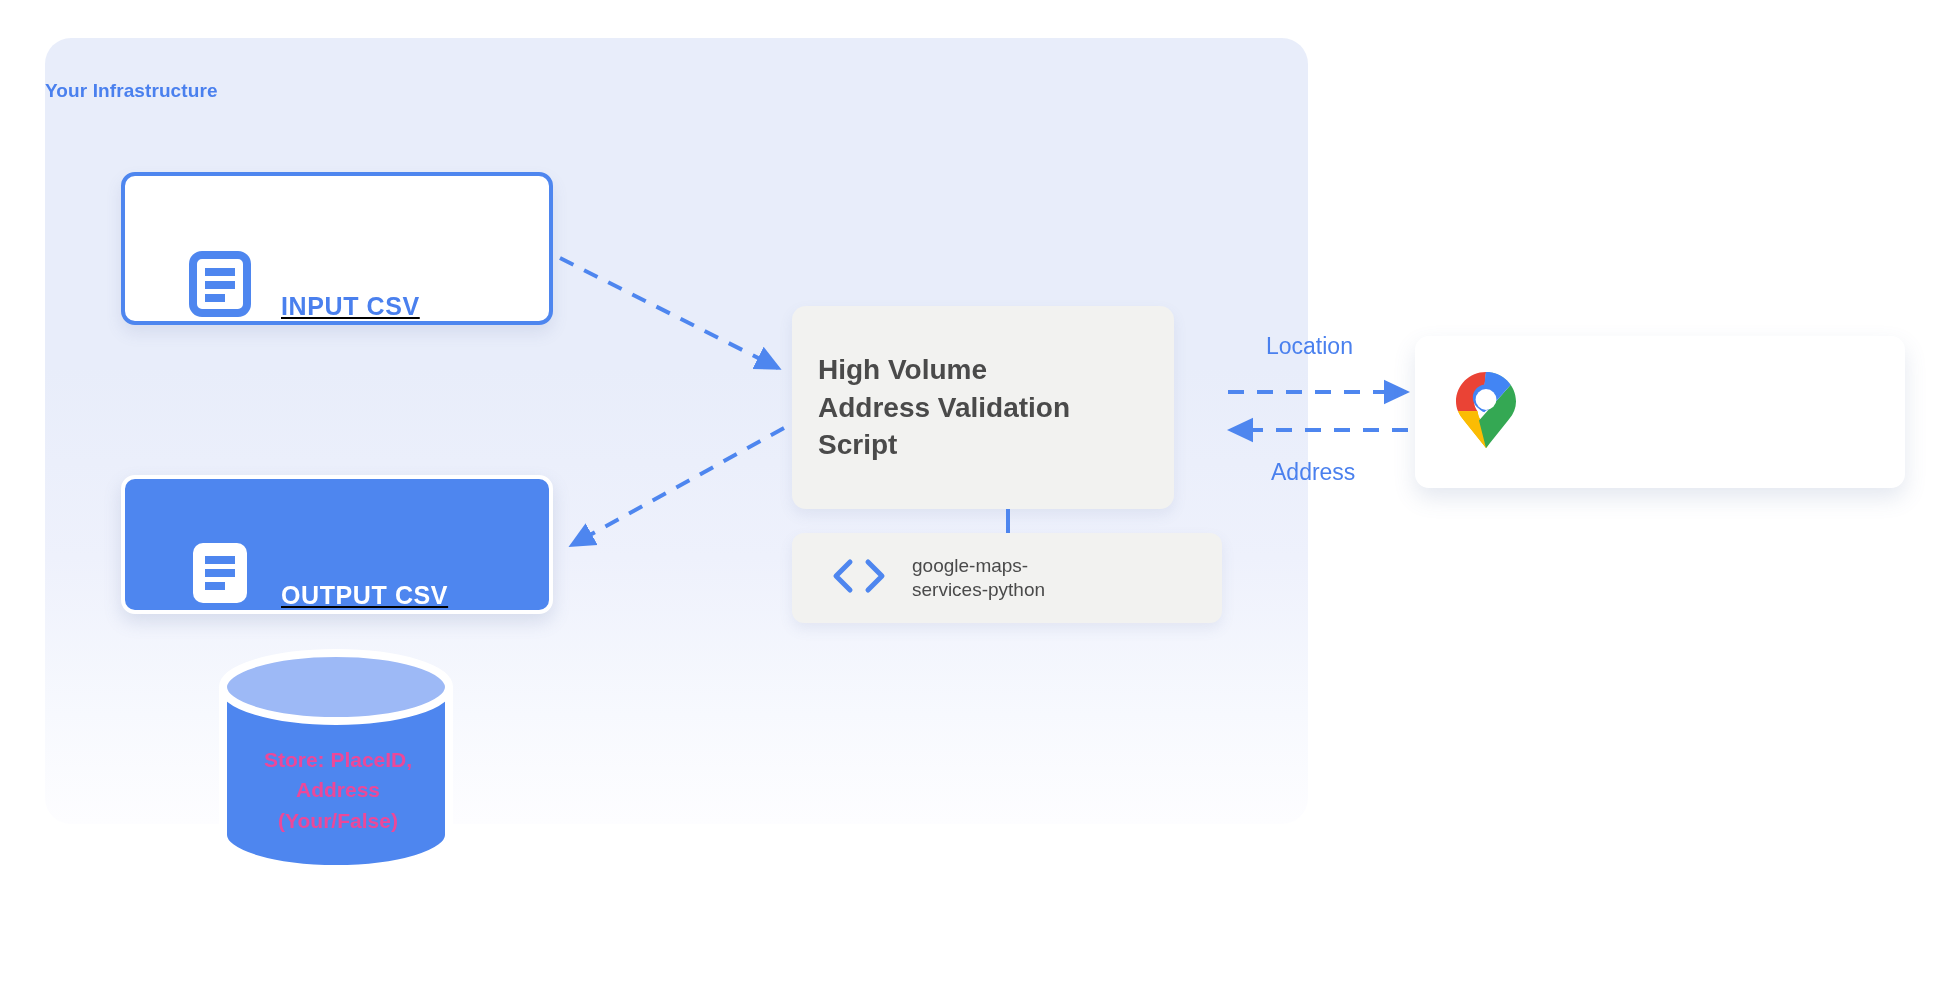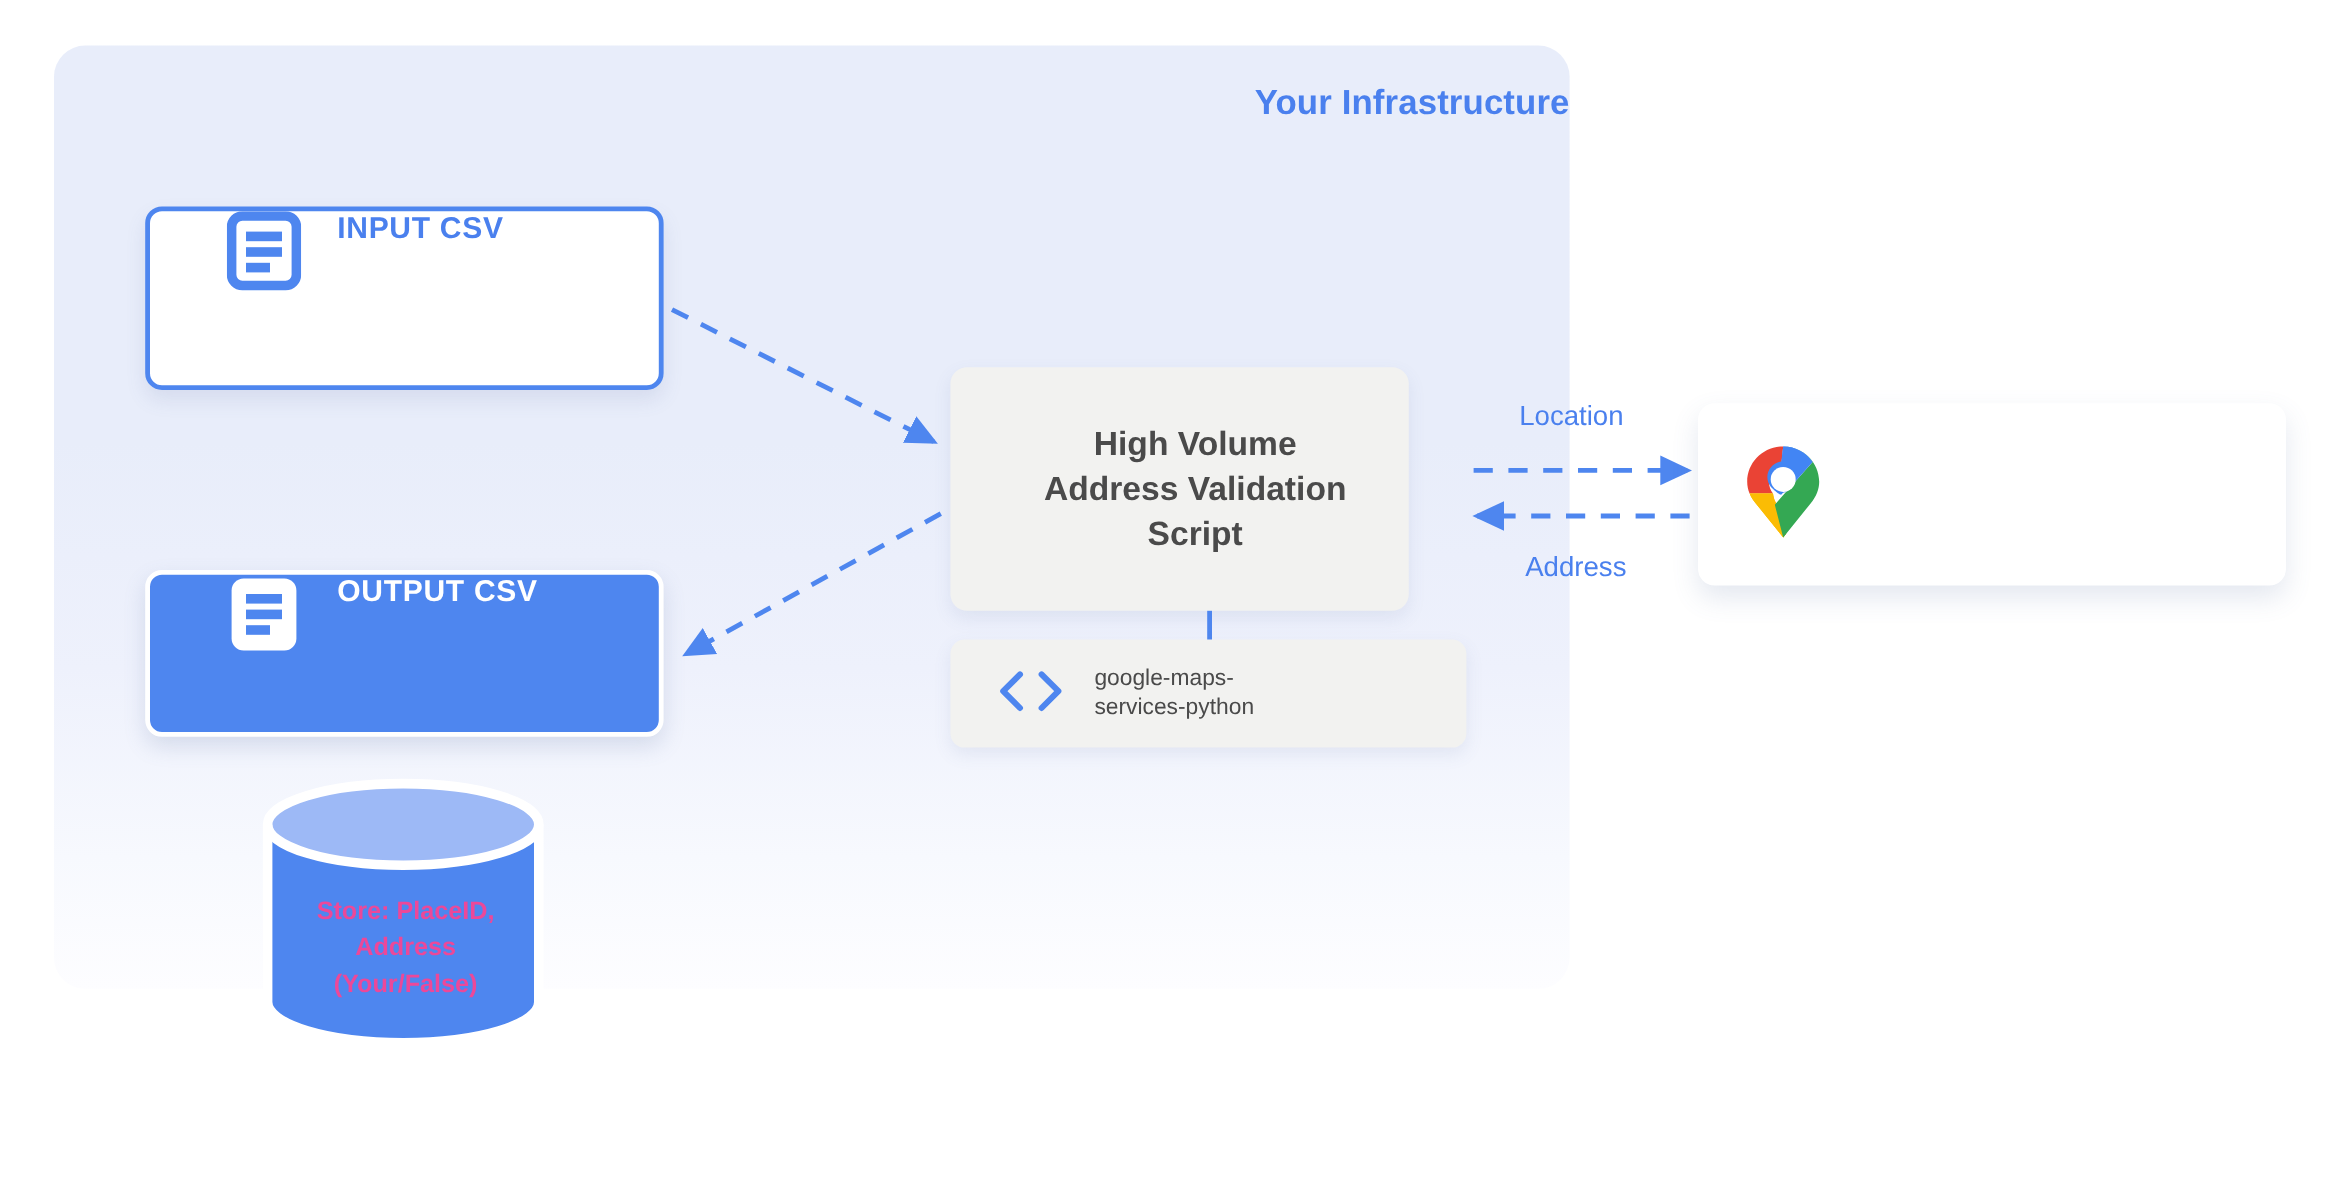--- a/index.html
+++ b/index.html
@@ -29,36 +29,37 @@
     background: linear-gradient(180deg,
                 #e8edfa 0%,
                 #e8edfa 42%,
                 #eef1fc 66%,
                 #f7f9fe 86%,
                 #fdfdff 100%);
   }
   .infra-title {
     position: absolute;
     left: 0;
-    top: 32px;
+    top: 42px;
     width: 100%;
-    text-align: right;
-    font-size: 29px;
+    text-align: left;
+    font-size: 19px;
     font-weight: bold;
     color: #4a80ee;
     letter-spacing: 0.1px;
   }
 
   
   .card {
     position: absolute;
     box-sizing: border-box;
     display: flex;
-    align-items: flex-start;
+    align-items: flex-end;
     border-radius: 14px;
+    text-decoration: underline;
   }
 
   .input-csv {
     left: 121px;
     top: 172px;
     width: 432px;
     height: 153px;
     background: #ffffff;
     border: 4px solid #4e86ef;
     box-shadow: 0 8px 16px rgba(90,110,160,0.13);
@@ -96,21 +97,21 @@
   .script-box {
     position: absolute;
     left: 792px;
     top: 306px;
     width: 356px;
     height: 203px;
     border-radius: 14px;
     background: #f2f2f0;
     display: flex;
     flex-direction: column;
-    align-items: center;
+    align-items: flex-start;
     justify-content: center;
     box-shadow: 0 6px 14px rgba(90,110,160,0.10);
     padding-left: 26px;
   }
   .script-box .line {
     font-size: 28px;
     font-weight: bold;
     color: #4a4a4a;
     line-height: 1.35;
     text-align: center;

